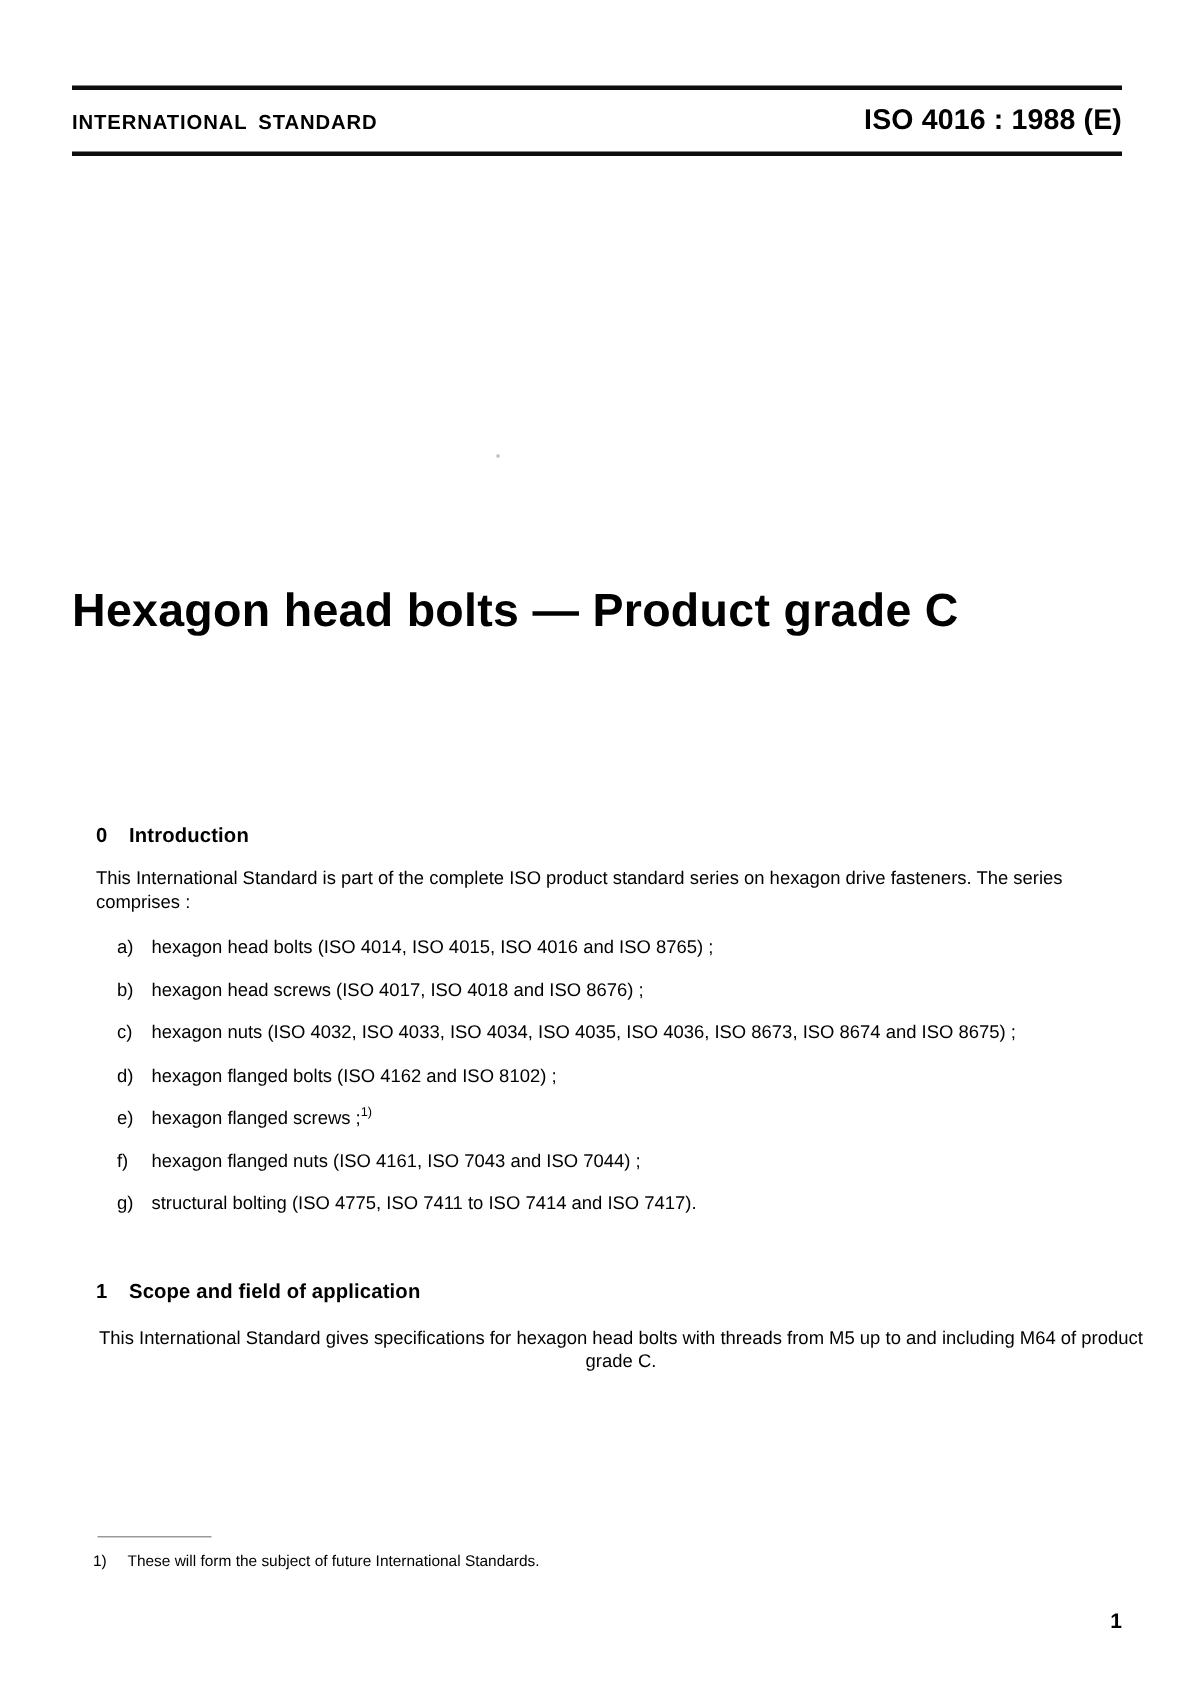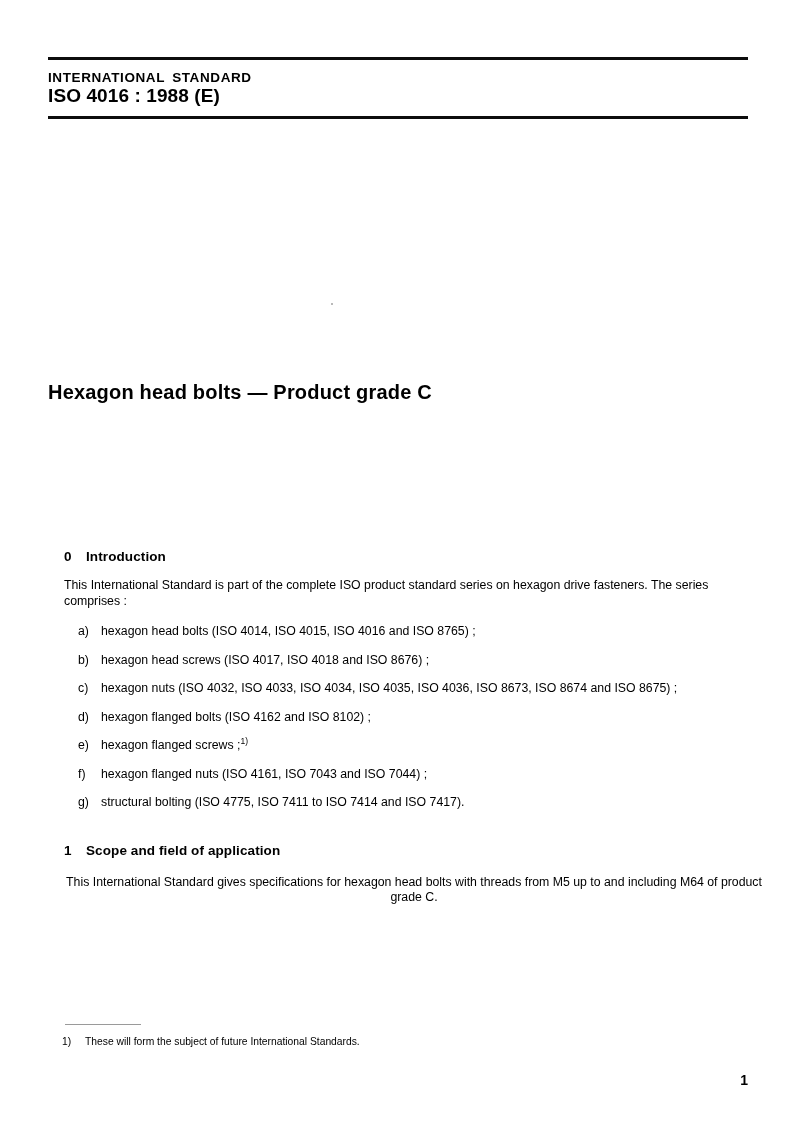--- a/index.html
+++ b/index.html
@@ -30,21 +30,20 @@
   .rule-thick {
     height: 3px;
     background: #0d0d0d;
     width: 100%;
   }
   .header-row {
     display: flex;
     justify-content: space-between;
     align-items: baseline;
     padding: 10px 0 9px 0;
-    flex-direction: column;
   }
   .header-left {
     font-size: 13.5px;
     font-weight: bold;
     letter-spacing: 0.6px;
     word-spacing: 3px;
     white-space: nowrap;
   }
   .header-right {
     font-size: 19px;
@@ -61,21 +60,21 @@
     width: 2px;
     height: 2px;
     background: #b9b9b9;
   }
 
   
   .doc-title {
     position: absolute;
     left: 48px;
     top: 368px;
-    font-size: 20px;
+    font-size: 31px;
     font-weight: bold;
     letter-spacing: 0.2px;
     white-space: nowrap;
   }
 
   
   .content {
     position: absolute;
     left: 64px;
     top: 549px;
@@ -113,21 +112,21 @@
     position: absolute;
     left: 14px;
     top: 0;
   }
   .list-wrap { margin-top: 15px; }
   sup {
     font-size: 8.5px;
     vertical-align: super;
     line-height: 0;
   }
-  .scope-block { margin-top: 32px; }
+  .scope-block { margin-top: 42px; }
   .scope-block p.body:first-of-type { margin-top: 17px; text-align: center; }
   .scope-block p.body + p.body { margin-top: 21px; }
 
   
   .footnote {
     position: absolute;
     left: 48px;
     top: 1024px;
     width: 700px;
   }

